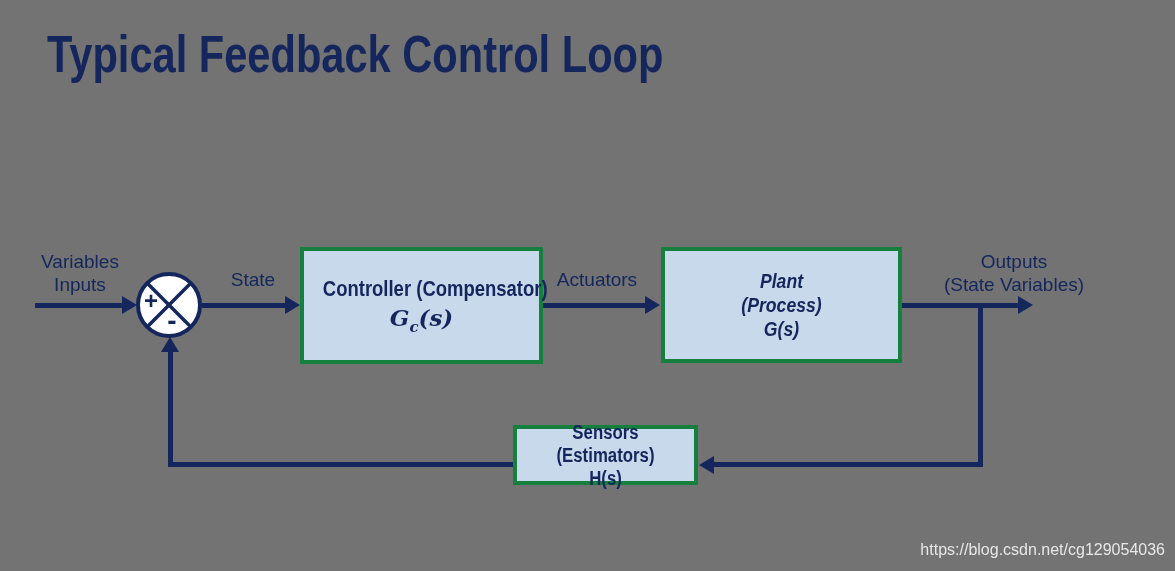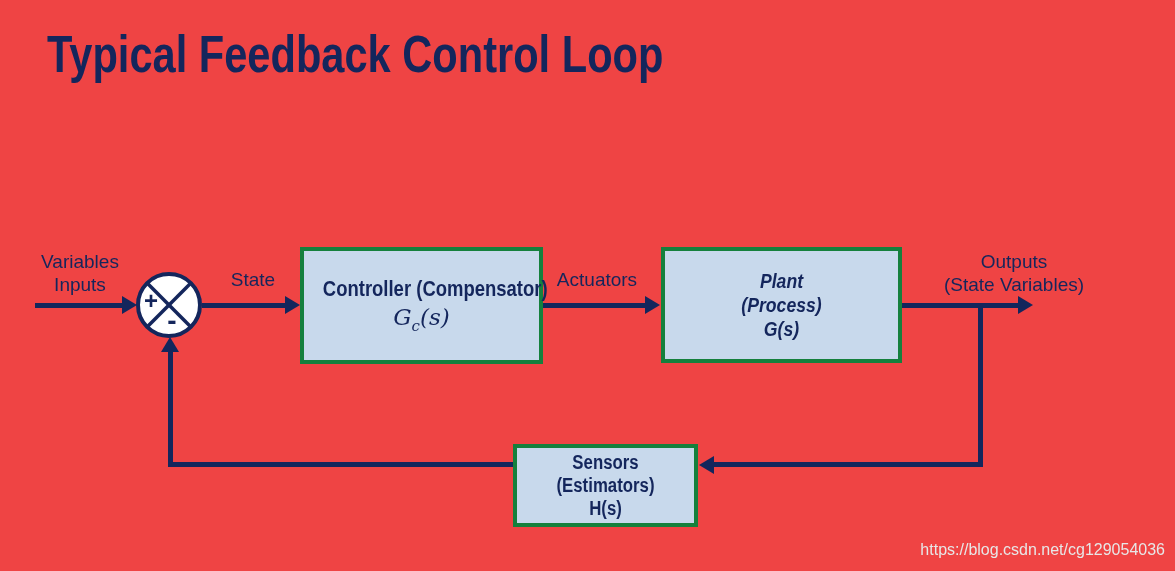--- a/index.html
+++ b/index.html
@@ -1,38 +1,38 @@
 <!DOCTYPE html>
 <html><head>
 <meta charset="utf-8">
 <style>
   * { margin:0; padding:0; box-sizing:border-box; }
   html,body { background:#ffffff; }
   .stage {
-    position:relative; width:1175px; height:571px; background:#ef4444;
+    position:relative; width:1175px; height:571px; background:#737373;
     font-family:"Liberation Sans", sans-serif; overflow:hidden;
   }
   .title {
     position:absolute; left:47px; top:24px; color:#14265c;
     font-size:52px; font-weight:bold; white-space:nowrap;
   }
   .title .cond { display:inline-block; transform:scaleX(0.80); transform-origin:left center; letter-spacing:0px; }
 
   .lbl {
     position:absolute; color:#14265c; font-size:19px; line-height:23px;
     text-align:center; white-space:nowrap;
   }
 
   .box {
     position:absolute; background:#c8d9ec; border:4px solid #15803d;
     display:flex; flex-direction:column; justify-content:center; align-items:center;
     color:#14265c; text-align:center;
   }
   .box-line { display:block; width:100%; font-weight:bold; transform:scaleX(0.84); transform-origin:center; white-space:nowrap; }
-  .math { font-family:"DejaVu Serif", serif; font-style:italic; font-size:23px; font-weight:normal; margin-top:2px; }
+  .math { font-family:"DejaVu Serif", serif; font-style:italic; font-size:23px; font-weight:bold; margin-top:2px; }
   .math sub { font-size:15px; }
 
   .h-line, .v-line { position:absolute; background:#14265c; }
   .h-line { height:5px; }
   .v-line { width:5px; }
   .arr { position:absolute; width:0; height:0; }
   .arr-right { border-top:9px solid transparent; border-bottom:9px solid transparent; border-left:15px solid #14265c; }
   .arr-left  { border-top:9px solid transparent; border-bottom:9px solid transparent; border-right:15px solid #14265c; }
   .arr-up    { border-left:9px solid transparent; border-right:9px solid transparent; border-bottom:15px solid #14265c; }
 
@@ -88,21 +88,21 @@
     <div>Outputs</div>
     <div>(State Variables)</div>
   </div>
   <div class="h-line" style="left:902px; top:303px; width:116px;"></div>
   <div class="arr arr-right" style="left:1018px; top:296px;"></div>
 
   <div class="v-line" style="left:978px; top:303px; height:164px;"></div>
   <div class="h-line" style="left:714px; top:462px; width:269px;"></div>
   <div class="arr arr-left" style="left:699px; top:456px;"></div>
 
-  <div class="box" style="left:513px; top:425px; width:185px; height:83px;margin-top:19px;">
+  <div class="box" style="left:513px; top:425px; width:185px; height:60px;">
     <span class="box-line" style="font-size:20px; line-height:23px;">Sensors</span>
     <span class="box-line" style="font-size:20px; line-height:23px;">(Estimators)</span>
     <span class="box-line" style="font-size:20px; line-height:23px;">H(s)</span>
   </div>
 
   <div class="h-line" style="left:168px; top:462px; width:345px;"></div>
   <div class="v-line" style="left:168px; top:350px; height:117px;"></div>
   <div class="arr arr-up" style="left:161px; top:337px;"></div>
 
   <div class="watermark">https://blog.csdn.net/cg129054036</div>

